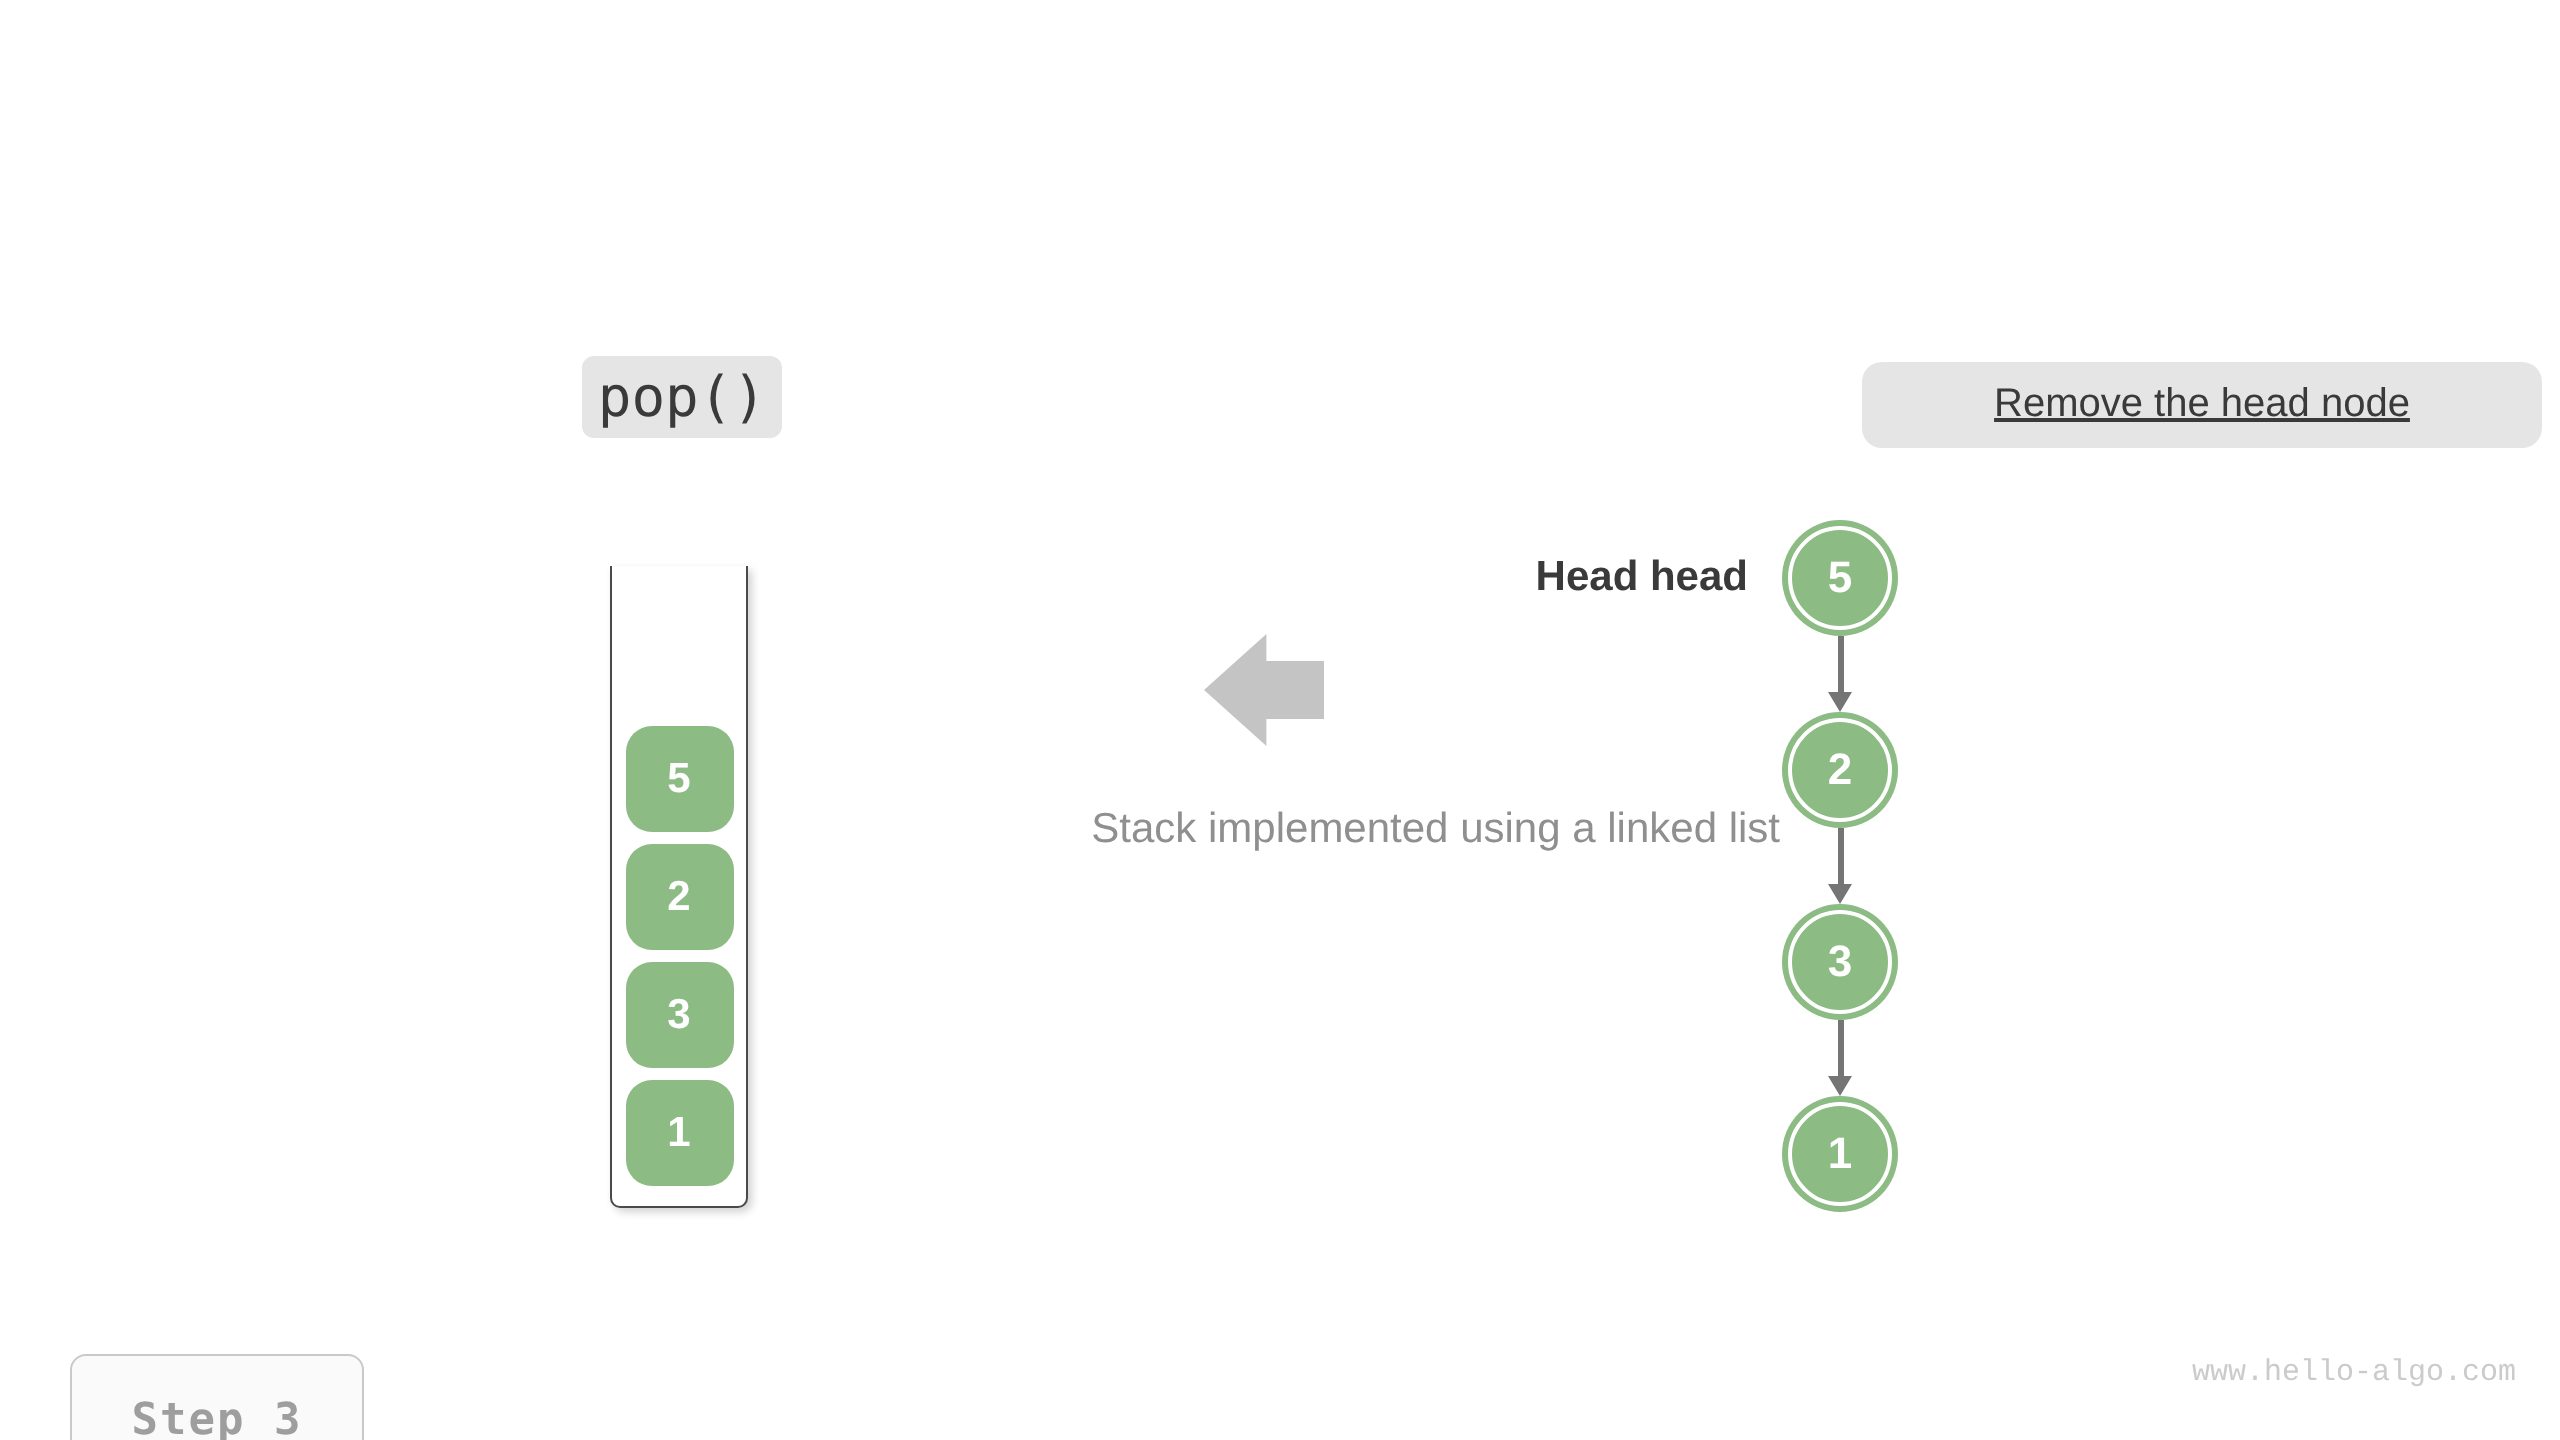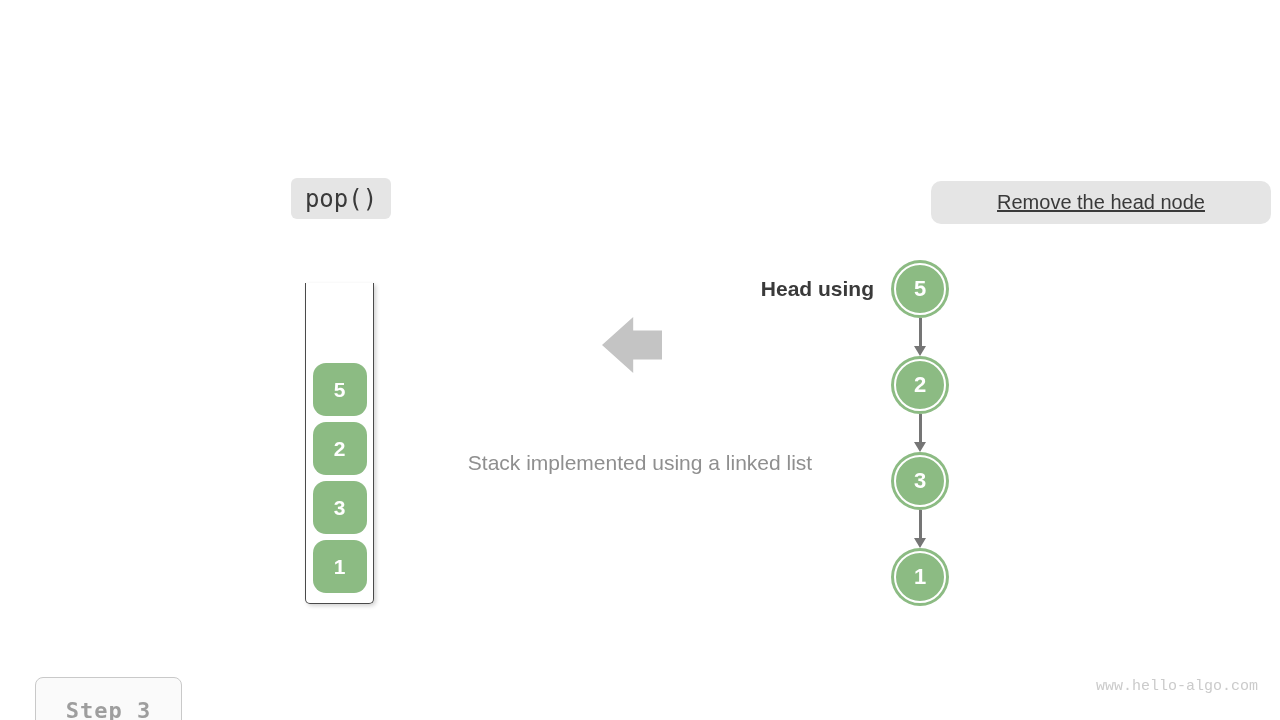--- a/index.html
+++ b/index.html
@@ -17,21 +17,21 @@
   html,body{width:1280px;height:720px;background:#ffffff;overflow:hidden;}
   body{font-family:"Liberation Sans", sans-serif;position:relative;}
   .stage{position:absolute;left:0;top:0;width:1280px;height:720px;background:#ffffff;}
 
   .chip{
     position:absolute;display:flex;align-items:center;justify-content:center;
     background:var(--label-bg);color:var(--text-dark);
   }
   .chip-pop{
     left:291px;top:178px;width:100px;height:41px;border-radius:6px;
-    font-family:"DejaVu Sans Mono","Liberation Mono",monospace;font-size:24px;
+    font-family:"DejaVu Sans Mono","Liberation Mono",monospace;font-size:28px;
   }
   .chip-remove{
     left:931px;top:181px;width:340px;height:43px;border-radius:10px;
     font-size:20px;
     text-decoration:underline;
   }
 
   .stack-container{
     position:absolute;left:305px;top:283px;width:69px;height:321px;
     border-left:1.5px solid var(--container-border);
@@ -47,22 +47,22 @@
     color:#ffffff;font-size:21px;font-weight:bold;
     display:flex;align-items:center;justify-content:center;flex:0 0 auto;
   }
 
   .big-arrow{
     position:absolute;left:602px;top:317px;width:60px;height:56px;
     background:var(--big-arrow-gray);
     clip-path:polygon(0 50%,52% 0,52% 24%,100% 24%,100% 76%,52% 76%,52% 100%);
   }
   .caption{
-    position:absolute;left:390px;top:403px;width:500px;text-align:center;
-    color:var(--text-gray);font-size:21px;margin-top:48px;
+    position:absolute;left:390px;top:403px;width:500px;text-align:right;
+    color:var(--text-gray);font-size:21px;
   }
 
   .ll-node{
     position:absolute;left:891px;width:58px;height:58px;border-radius:50%;
     background:var(--node-green);
     display:flex;align-items:center;justify-content:center;
     color:#ffffff;font-size:22px;font-weight:bold;
   }
   .ll-node::before{
     content:'';position:absolute;inset:3px;border:2px solid #ffffff;border-radius:50%;
@@ -126,21 +126,21 @@
     </div>
     <div class="stack-box">
       <span>1</span>
     </div>
   </div>
 
   <div class="big-arrow"></div>
 
   <div class="caption">Stack implemented using a linked list</div>
 
-  <div class="side-label label-head">Head using</div>
+  <div class="side-label label-head">Head head</div>
 
   <div class="ll-node node-1">
     <span>5</span>
   </div>
   <div class="connector conn-1">
     <div class="line"></div>
     <div class="head"></div>
   </div>
   <div class="ll-node node-2">
     <span>2</span>

